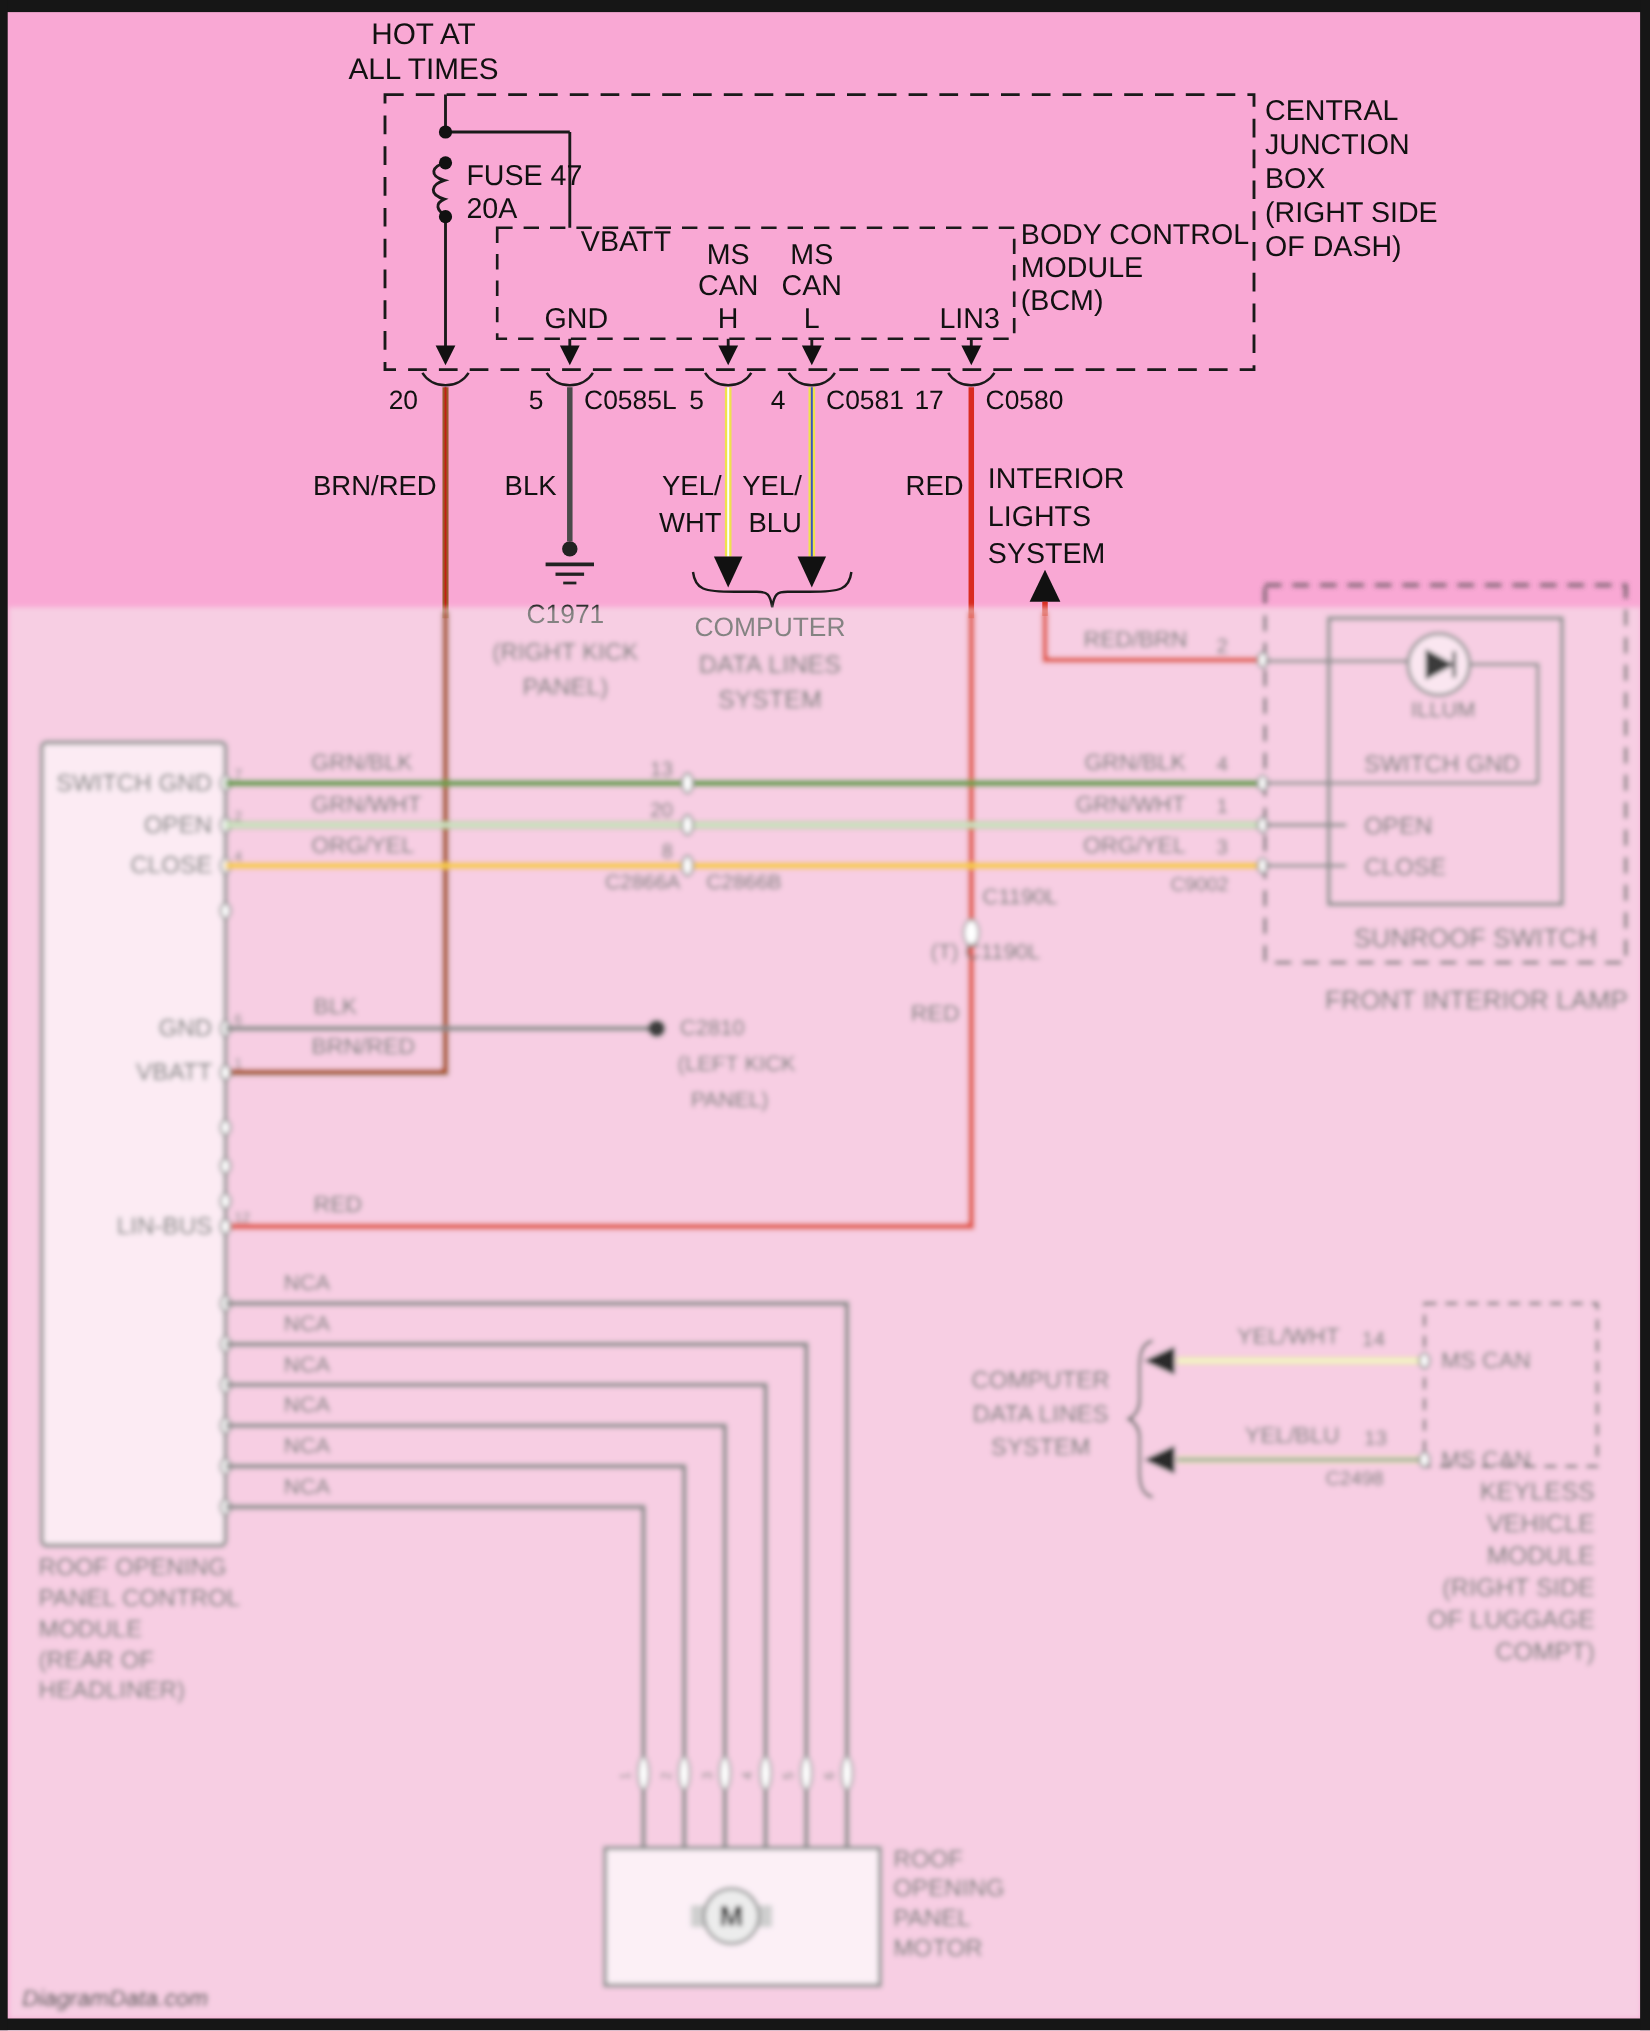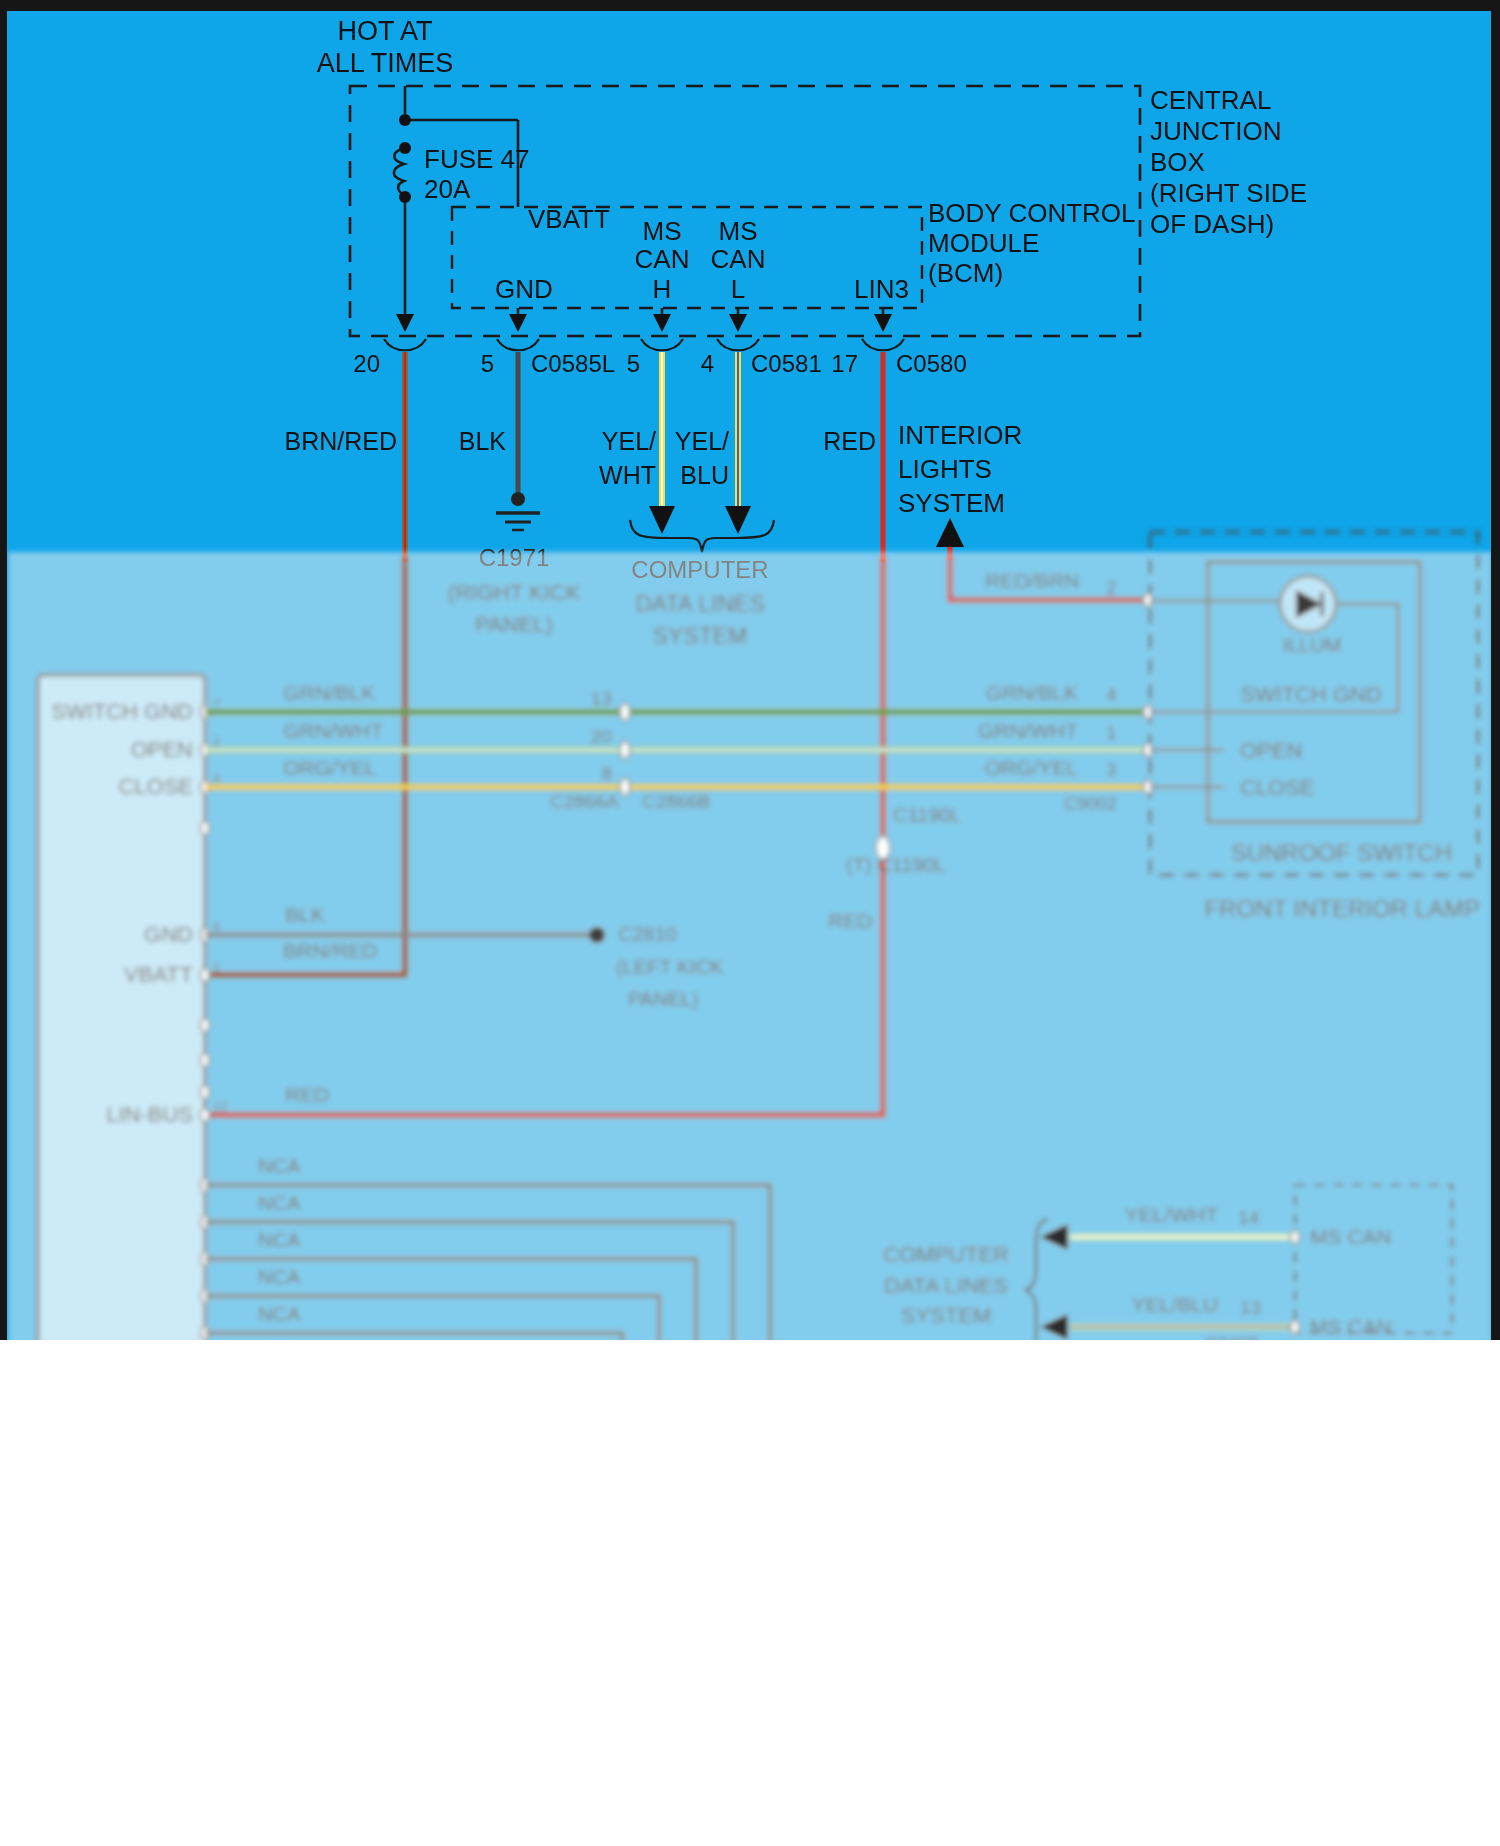--- a/index.html
+++ b/index.html
@@ -1,16 +1,16 @@
 <!DOCTYPE html>
 <html><head>
 <meta charset="utf-8">
 <style>
   html,body{margin:0;padding:0;background:#ffffff;}
-  .stage{position:relative;width:1500px;height:1340px;background:#0ea5e9;overflow:hidden;
+  .stage{position:relative;width:1500px;height:1846px;background:#f9a8d4;overflow:hidden;
          font-family:"Liberation Sans", sans-serif;}
   svg{display:block;}
   text{font-family:"Liberation Sans", sans-serif;fill:#111;}
   .t27{font-size:27px;}
   .t26{font-size:26px;}
   .t24{font-size:24px;}
   .t25{font-size:25px;}
   .t23{font-size:23px;}
   .t22{font-size:22px;}
   .t21{font-size:21px;}

